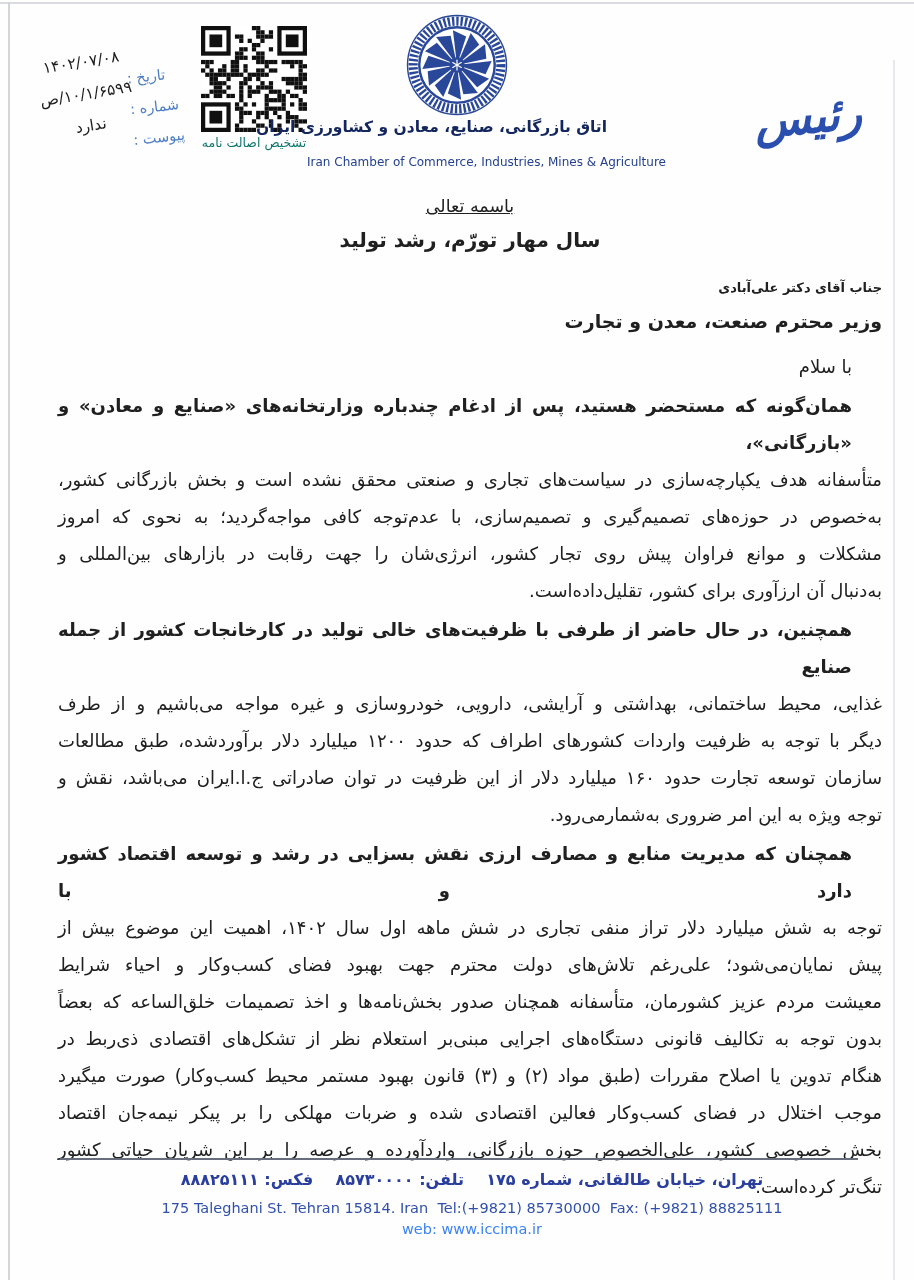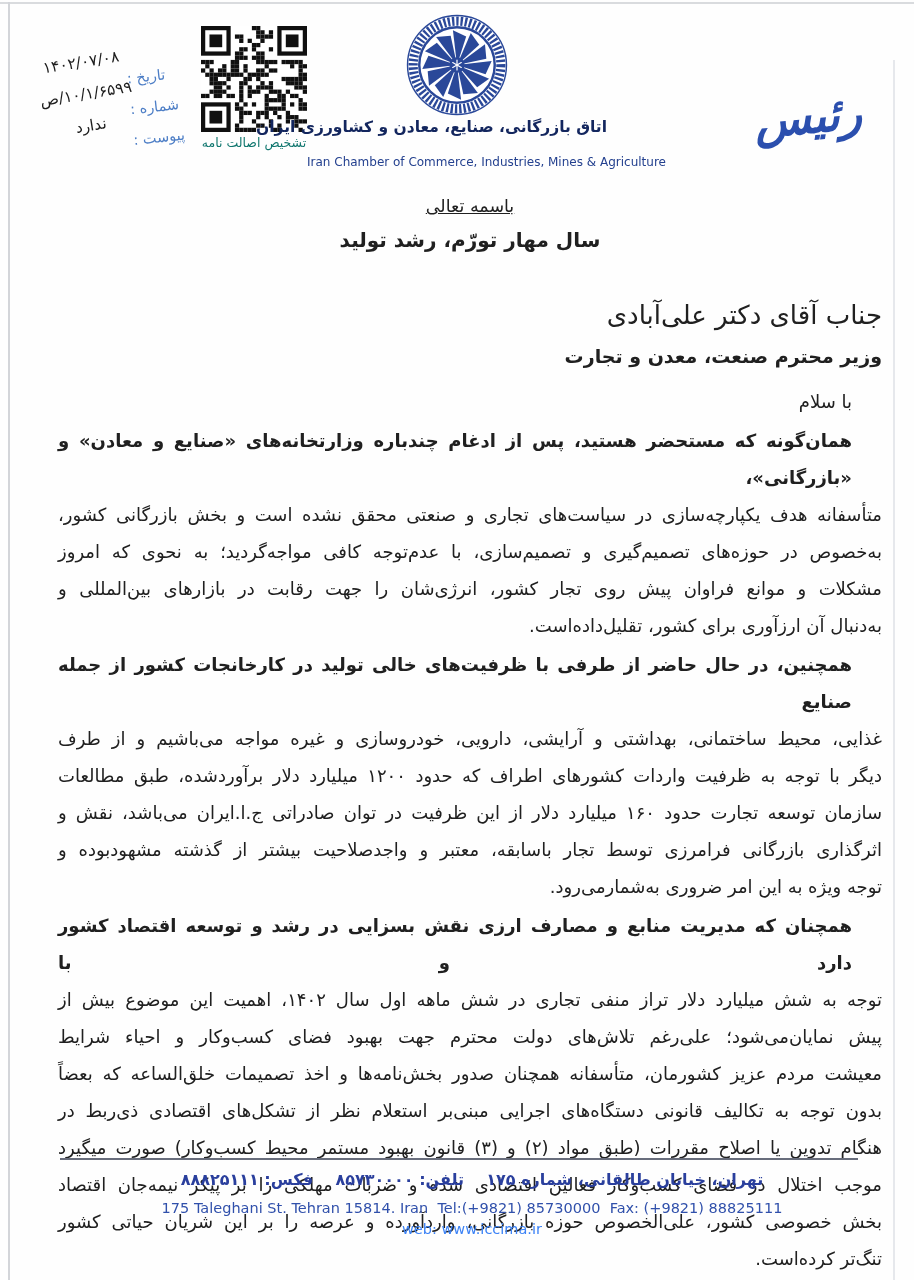--- a/index.html
+++ b/index.html
@@ -40,21 +40,21 @@
     transform:rotate(-5deg); direction:rtl; text-align:center;
   }
 
   
   .content{
     position:absolute; left:58px; top:196px; width:824px;
     direction:rtl; color:#202020;
   }
   .bismillah{ text-align:center; font-size:17.5px;text-decoration:underline; }
   .slogan{ margin-top:12px; text-align:center; font-size:20px; font-weight:bold; }
-  .addressee-name{ margin-top:48px; font-size:26px; font-weight:normal; }
+  .addressee-name{ margin-top:28px; font-size:13px; font-weight:bold; }
   .addressee-title{ margin-top:15px; font-size:19px; font-weight:bold; }
   .salutation{ margin-top:24px; font-size:18px; padding-right:30px; }
   .para{ margin-top:2px; }
   .para.p-first{ margin-top:10px; }
   .pline{
     font-size:18px; line-height:37px;
     text-align:justify; text-align-last:justify;
   }
   .pline.first{ padding-right:30px;font-weight:bold; }
   .pline.last{ text-align:right; text-align-last:right; }
@@ -350,21 +350,20 @@
       <div class="pline">به‌خصوص در حوزه‌های تصمیم‌گیری و تصمیم‌سازی، با عدم‌توجه کافی مواجه‌گردید؛ به نحوی که امروز</div>
       <div class="pline">مشکلات و موانع فراوان پیش روی تجار کشور، انرژی‌شان را جهت رقابت در بازارهای بین‌المللی و</div>
       <div class="pline last">به‌دنبال آن ارزآوری برای کشور، تقلیل‌داده‌است.</div>
     </div>
 
     <div class="para">
       <div class="pline first">همچنین، در حال حاضر از طرفی با ظرفیت‌های خالی تولید در کارخانجات کشور از جمله صنایع</div>
       <div class="pline">غذایی، محیط ساختمانی، بهداشتی و آرایشی، دارویی، خودروسازی و غیره مواجه می‌باشیم و از طرف</div>
       <div class="pline">دیگر با توجه به ظرفیت واردات کشورهای اطراف که حدود ۱۲۰۰ میلیارد دلار برآوردشده، طبق مطالعات</div>
       <div class="pline">سازمان توسعه تجارت حدود ۱۶۰ میلیارد دلار از این ظرفیت در توان صادراتی ج.ا.ایران می‌باشد، نقش و</div>
-      <div class="pline">اثرگذاری بازرگانی فرامرزی توسط تجار باسابقه، معتبر و واجدصلاحیت بیشتر از گذشته مشهودبوده و</div>
       <div class="pline last">توجه ویژه به این امر ضروری به‌شمارمی‌رود.</div>
     </div>
 
     <div class="para">
       <div class="pline first">همچنان که مدیریت منابع و مصارف ارزی نقش بسزایی در رشد و توسعه اقتصاد کشور دارد و با</div>
       <div class="pline">توجه به شش میلیارد دلار تراز منفی تجاری در شش ماهه اول سال ۱۴۰۲، اهمیت این موضوع بیش از</div>
       <div class="pline">پیش نمایان‌می‌شود؛ علی‌رغم تلاش‌های دولت محترم جهت بهبود فضای کسب‌وکار و احیاء شرایط</div>
       <div class="pline">معیشت مردم عزیز کشورمان، متأسفانه همچنان صدور بخش‌نامه‌ها و اخذ تصمیمات خلق‌الساعه که بعضاً</div>
       <div class="pline">بدون توجه به تکالیف قانونی دستگاه‌های اجرایی مبنی‌بر استعلام نظر از تشکل‌های اقتصادی ذی‌ربط در</div>
       <div class="pline">هنگام تدوین یا اصلاح مقررات (طبق مواد (۲) و (۳) قانون بهبود مستمر محیط کسب‌وکار) صورت میگیرد</div>

